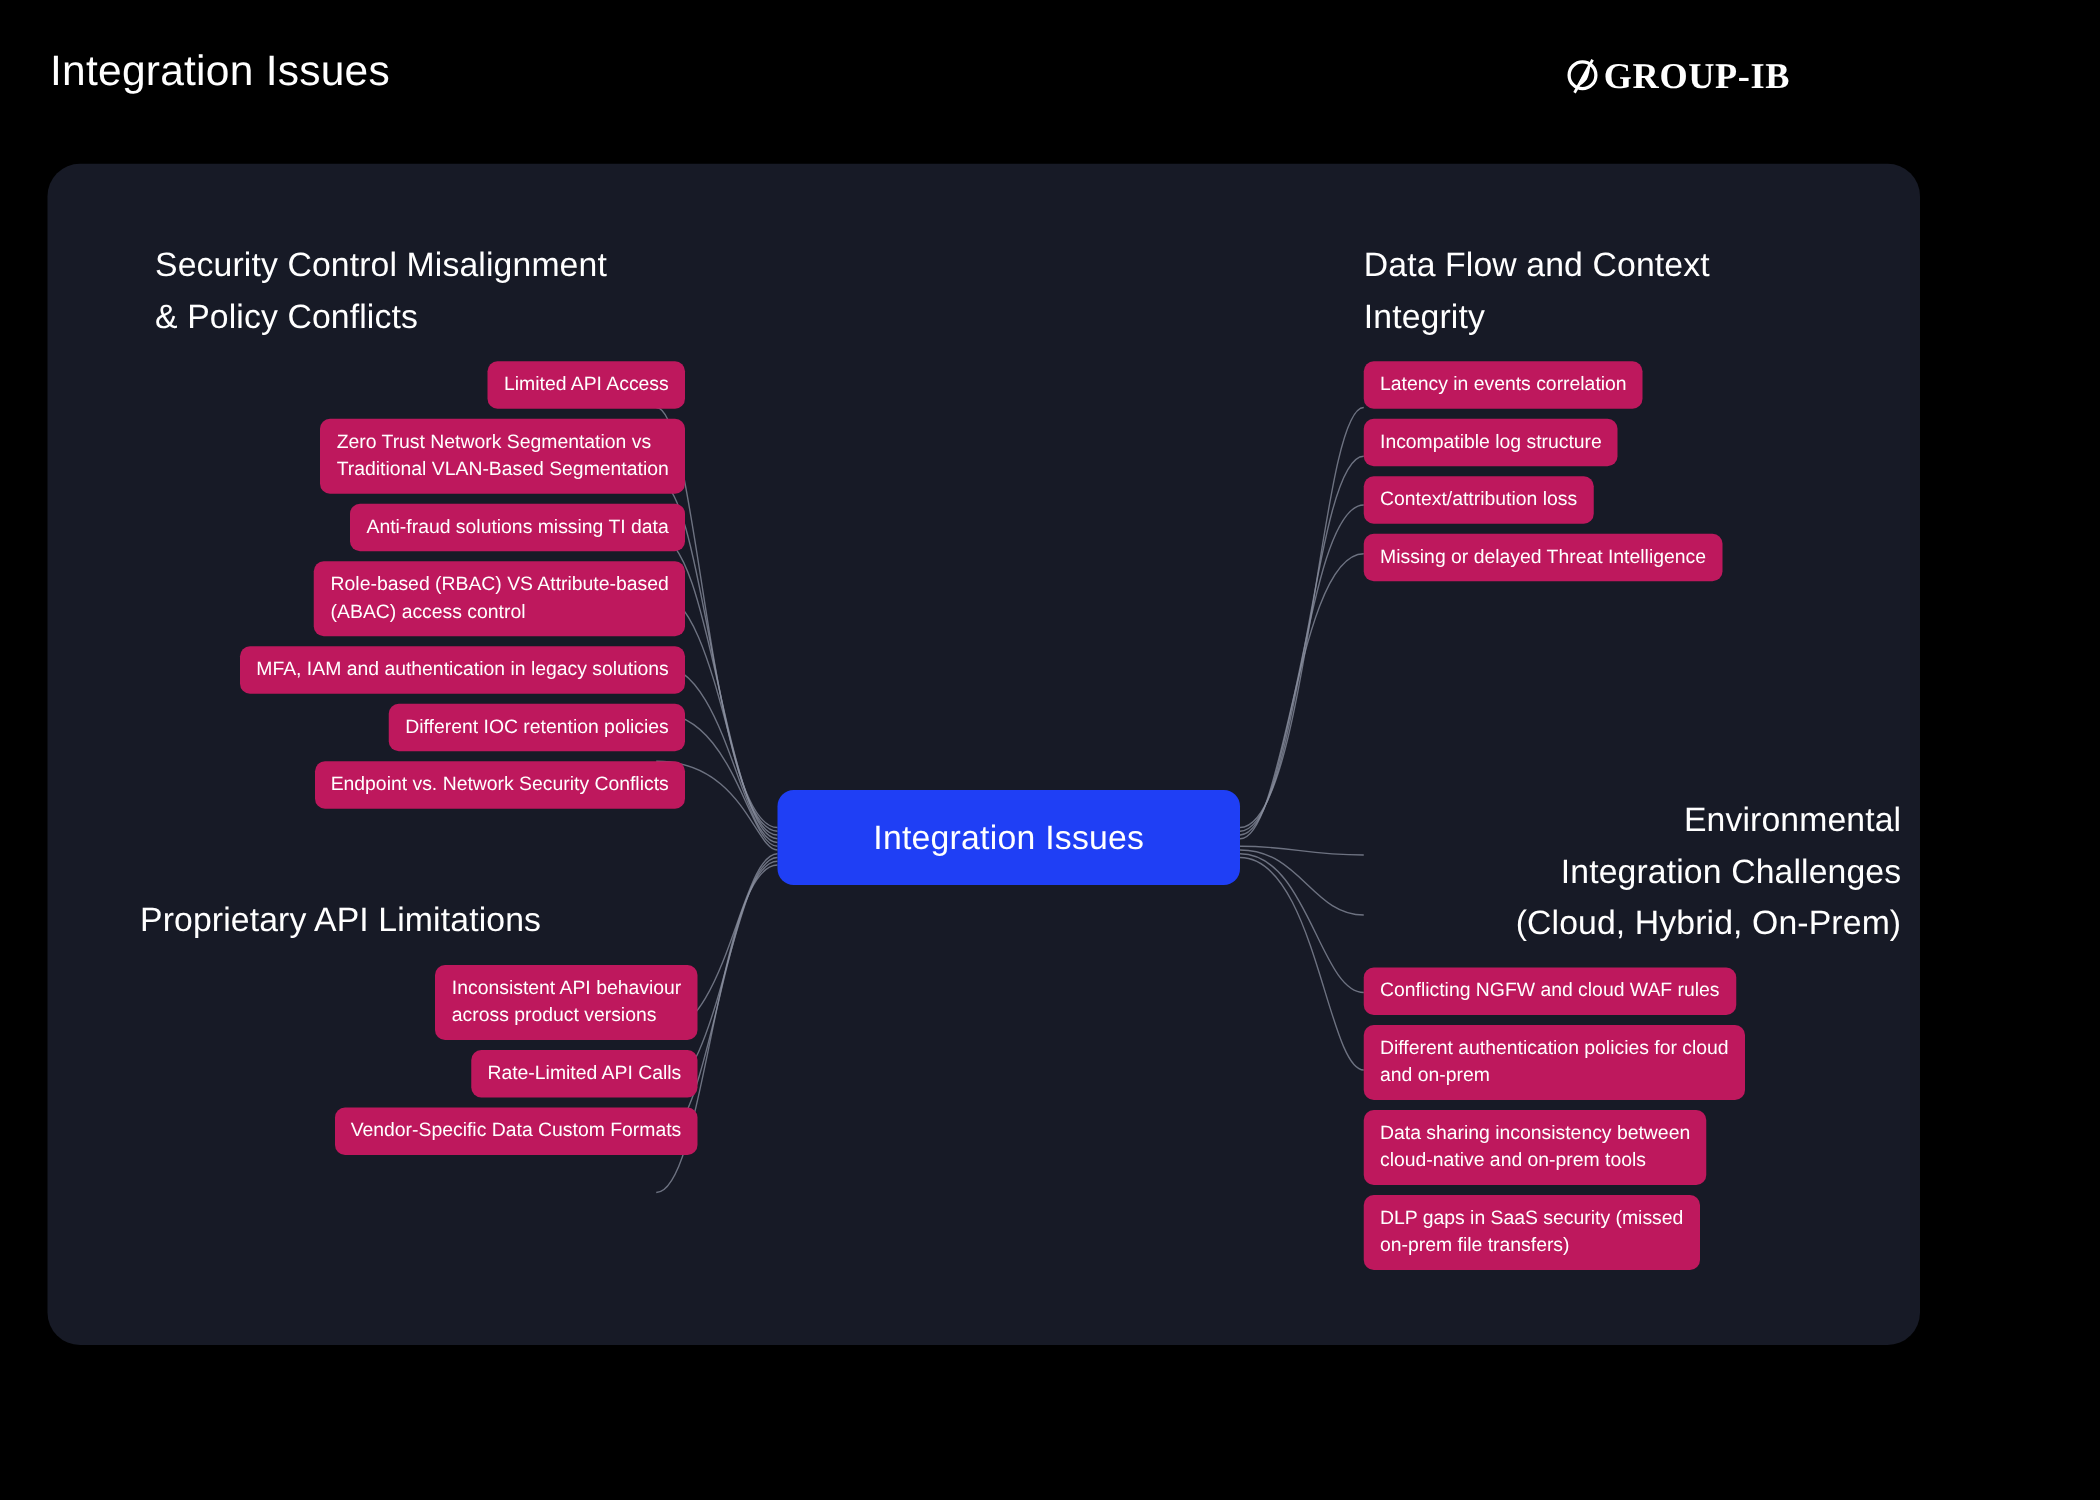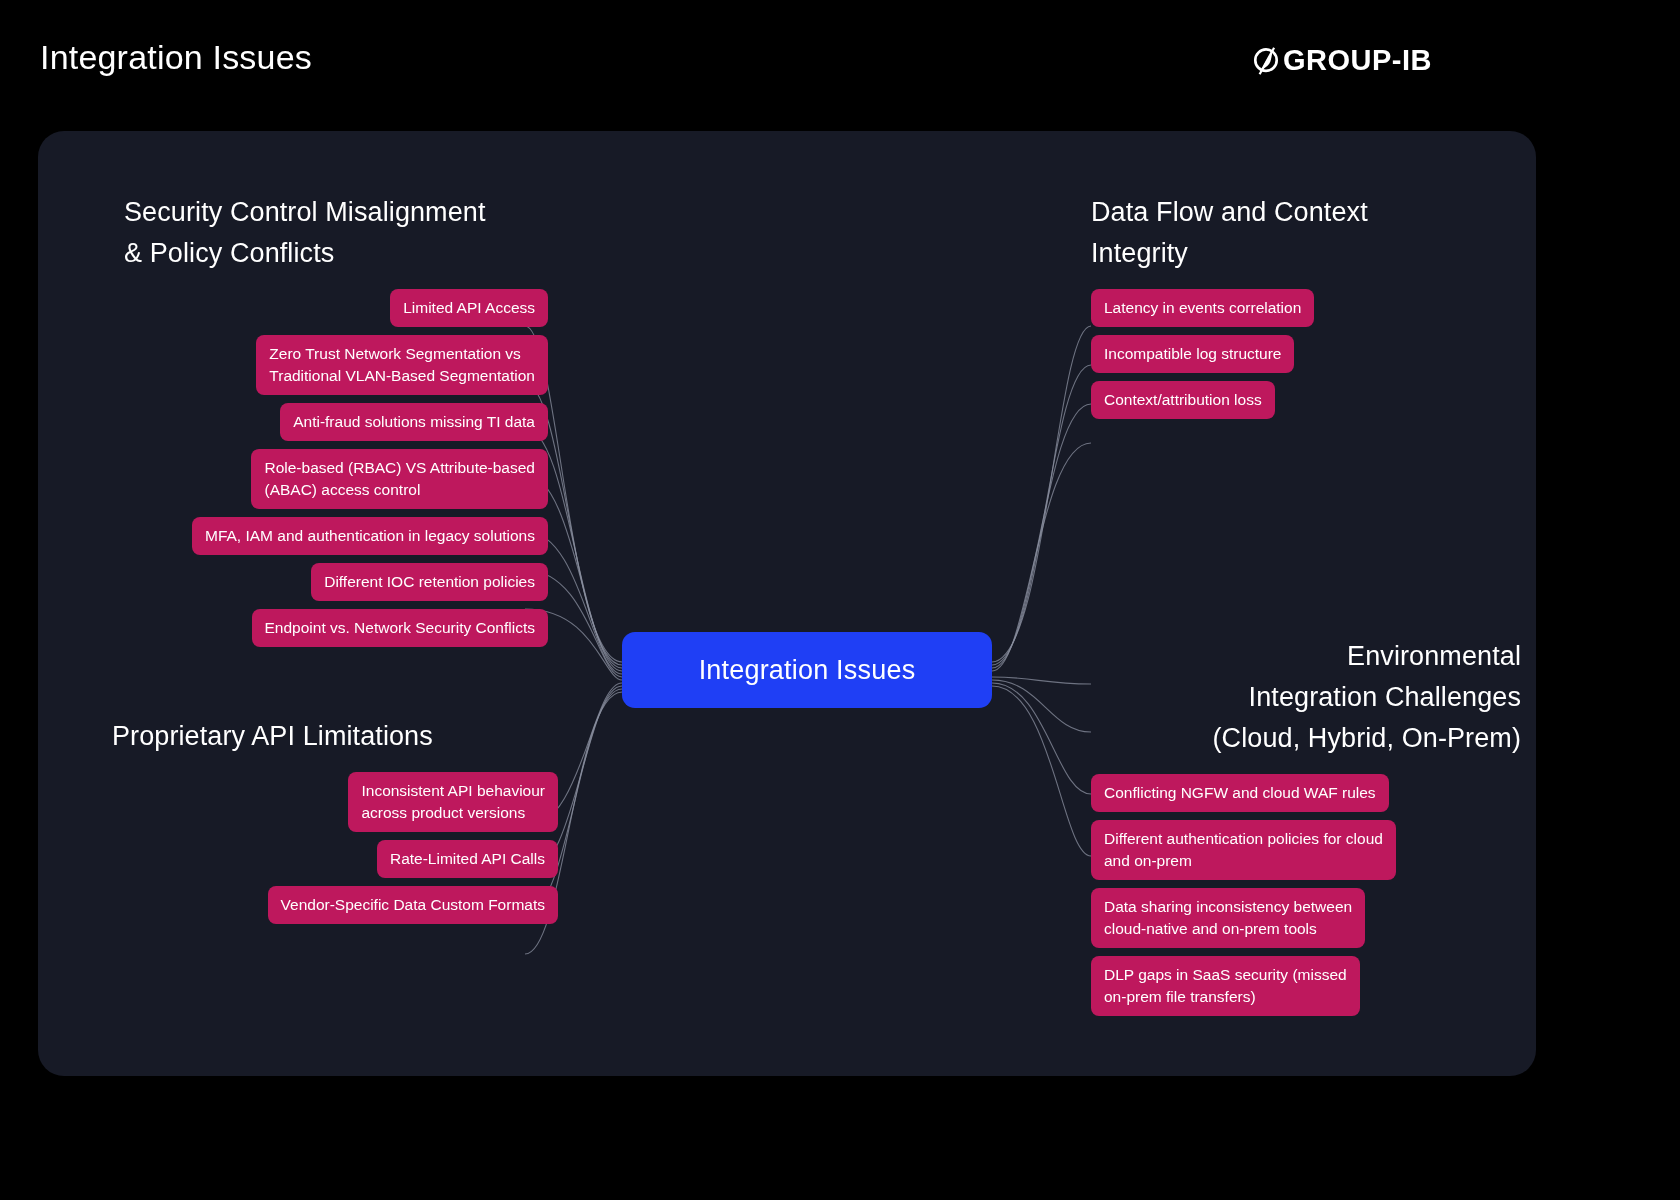--- a/index.html
+++ b/index.html
@@ -12,21 +12,21 @@
   #stage { position: relative; width: 1472px; height: 1200px; }
 
   
   .page-title {
     position: absolute; left: 40px; top: 38px;
     font-size: 34px; font-weight: 400; color: #ffffff;
     letter-spacing: .2px; white-space: nowrap;
   }
   .brand {
     position: absolute; right: 40px; top: 44px;
-    display: flex; 
+    display: flex; align-items: center;  font-family: Liberation Serif, serif;
   }
   .brand-mark { width: 34px; height: 34px; display: block; }
   .brand-name {
     font-size: 29px; font-weight: 700; color: #ffffff;
     letter-spacing: .5px; white-space: nowrap;
   }
 
   
   .panel {
     position: absolute; left: 38px; top: 131px;
@@ -144,20 +144,21 @@
 
     <div class="center-node">Integration Issues</div>
 
     <div class="branch" id="branch-tr">
       <div class="branch-title">Data Flow and Context
 Integrity</div>
       <div class="chips left-aligned">
         <div class="chip">Latency in events correlation</div>
         <div class="chip">Incompatible log structure</div>
         <div class="chip">Context/attribution loss</div>
+        <div class="chip">Missing or delayed Threat Intelligence</div>
       </div>
     </div>
 
     <div class="branch" id="branch-br">
       <div class="branch-title">Environmental
 Integration Challenges
 (Cloud, Hybrid, On-Prem)</div>
       <div class="chips left-aligned">
         <div class="chip">Conflicting NGFW and cloud WAF rules</div>
         <div class="chip">Different authentication policies for cloud

